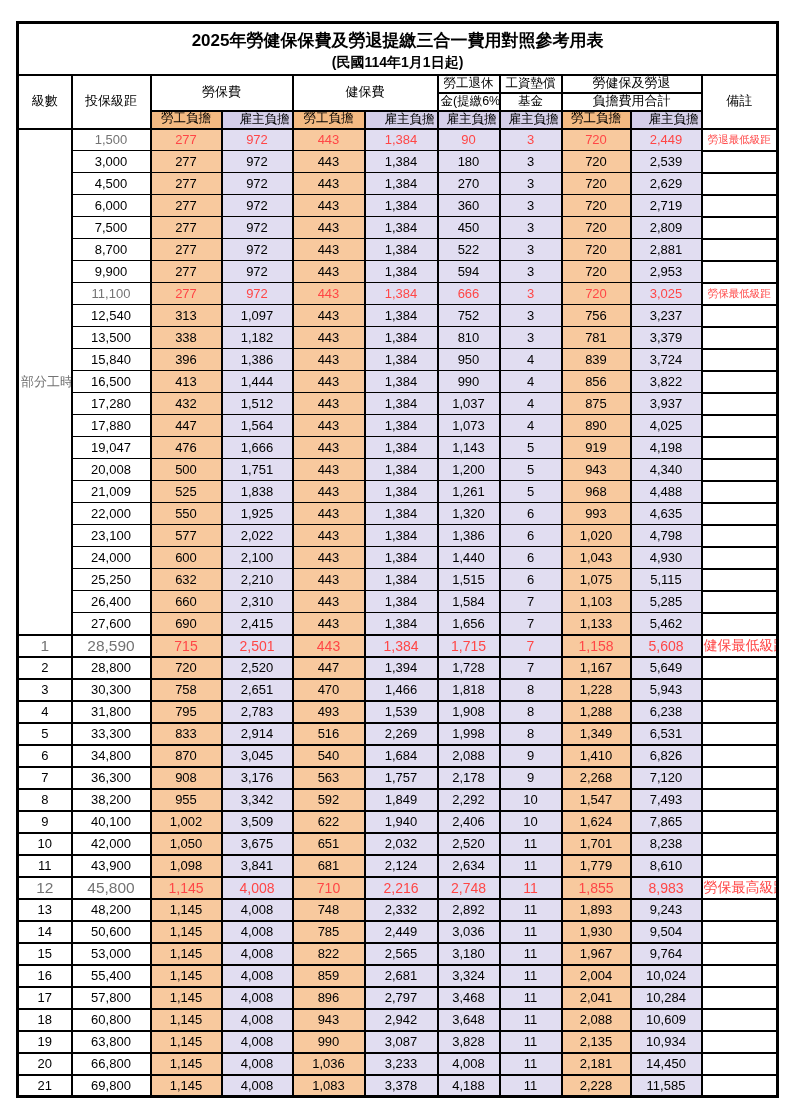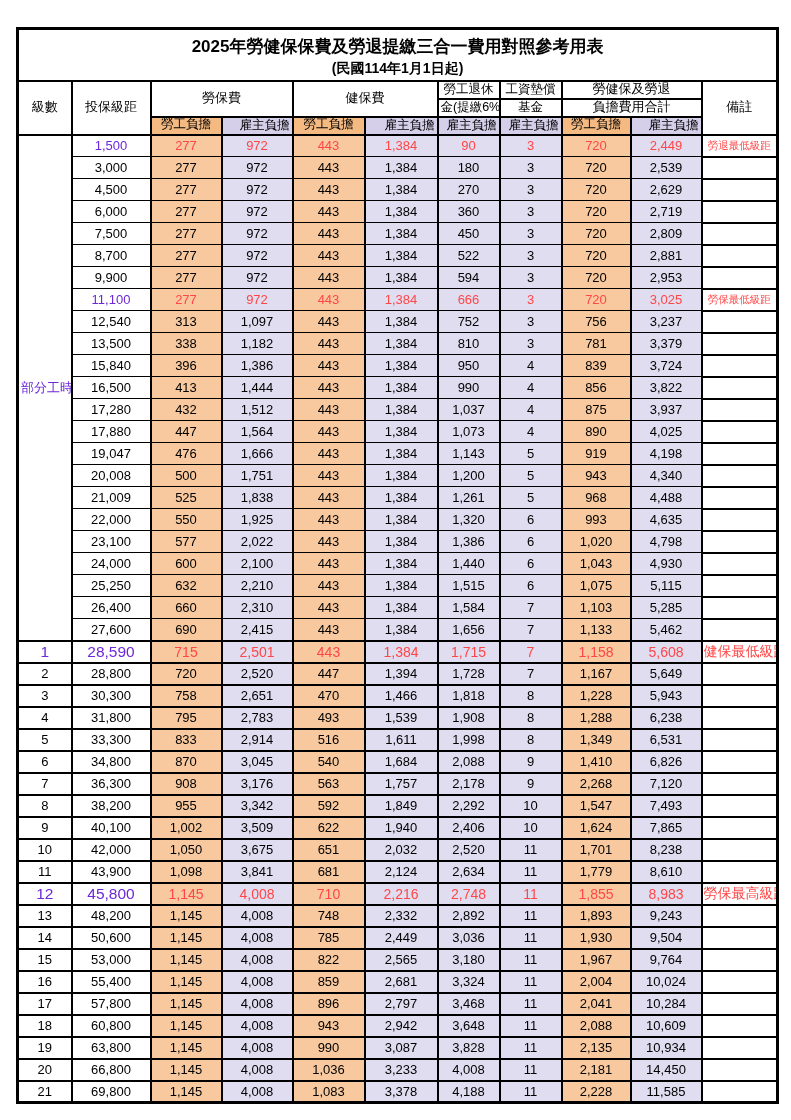--- a/index.html
+++ b/index.html
@@ -9,21 +9,21 @@
     --purple-head:#d5cfe9;
     --purple-cell:#e1ddf1;
     --line:#000;
   }
   *{box-sizing:border-box;}
   html,body{margin:0;padding:0;}
   body{
     width:791px;height:1120px;background:#ffffff;
     font-family:"Liberation Sans","DejaVu Sans",sans-serif;color:#000;
   }
-  .sheet{padding:27px 14px 0 16px;}
+  .sheet{padding:21px 14px 0 16px;}
   table{
     border-collapse:collapse;table-layout:fixed;width:761px;
     border:3px solid var(--line);
   }
   th,td{
     border:2px solid var(--line);
     padding:0 2px;text-align:center;vertical-align:middle;
     overflow:hidden;white-space:nowrap;
   }
   
@@ -38,21 +38,21 @@
   th.small{font-size:12.5px;}
   
   tbody td{height:22px;font-size:13px;background:#fff;}
   td.col-ee{background:var(--orange-cell);}
   td.col-er{background:var(--purple-cell);}
   tr.part td{border-top-width:1px;border-bottom-width:1px;}
   tr.part td.c-remark,tr.part td.pt-label{border-top-width:2px;border-bottom-width:2px;}
   td.pt-label{letter-spacing:0;font-size:13px;}
   td.c-remark{font-size:10.5px;color:var(--red);padding:0 1px;}
   tr.red td{color:var(--red);}
-  tr.red td.c-level,tr.red td.c-bracket,tr.red td.pt-label{color:#6d28d9;}
+  tr.red td.c-level,tr.red td.c-bracket,tr.red td.pt-label{color:#737373;}
   tr.emph td{font-size:14px;}
   tr.emph td.c-level,tr.emph td.c-bracket{font-size:15.5px;}
 </style>
 </head>
 <body>
 
 <div class="sheet">
   <table>
     <colgroup>
       <col style="width:54px">
@@ -429,21 +429,21 @@
           <td class="val col-ee">1,288</td>
           <td class="val col-er">6,238</td>
           <td class="c-remark"></td>
         </tr>
         <tr class="lvl">
           <td class="c-level">5</td>
           <td class="c-bracket">33,300</td>
           <td class="val col-ee">833</td>
           <td class="val col-er">2,914</td>
           <td class="val col-ee">516</td>
-          <td class="val col-er">1,611</td>
+          <td class="val col-er">2,269</td>
           <td class="val col-er">1,998</td>
           <td class="val col-er">8</td>
           <td class="val col-ee">1,349</td>
           <td class="val col-er">6,531</td>
           <td class="c-remark"></td>
         </tr>
         <tr class="lvl">
           <td class="c-level">6</td>
           <td class="c-bracket">34,800</td>
           <td class="val col-ee">870</td>

